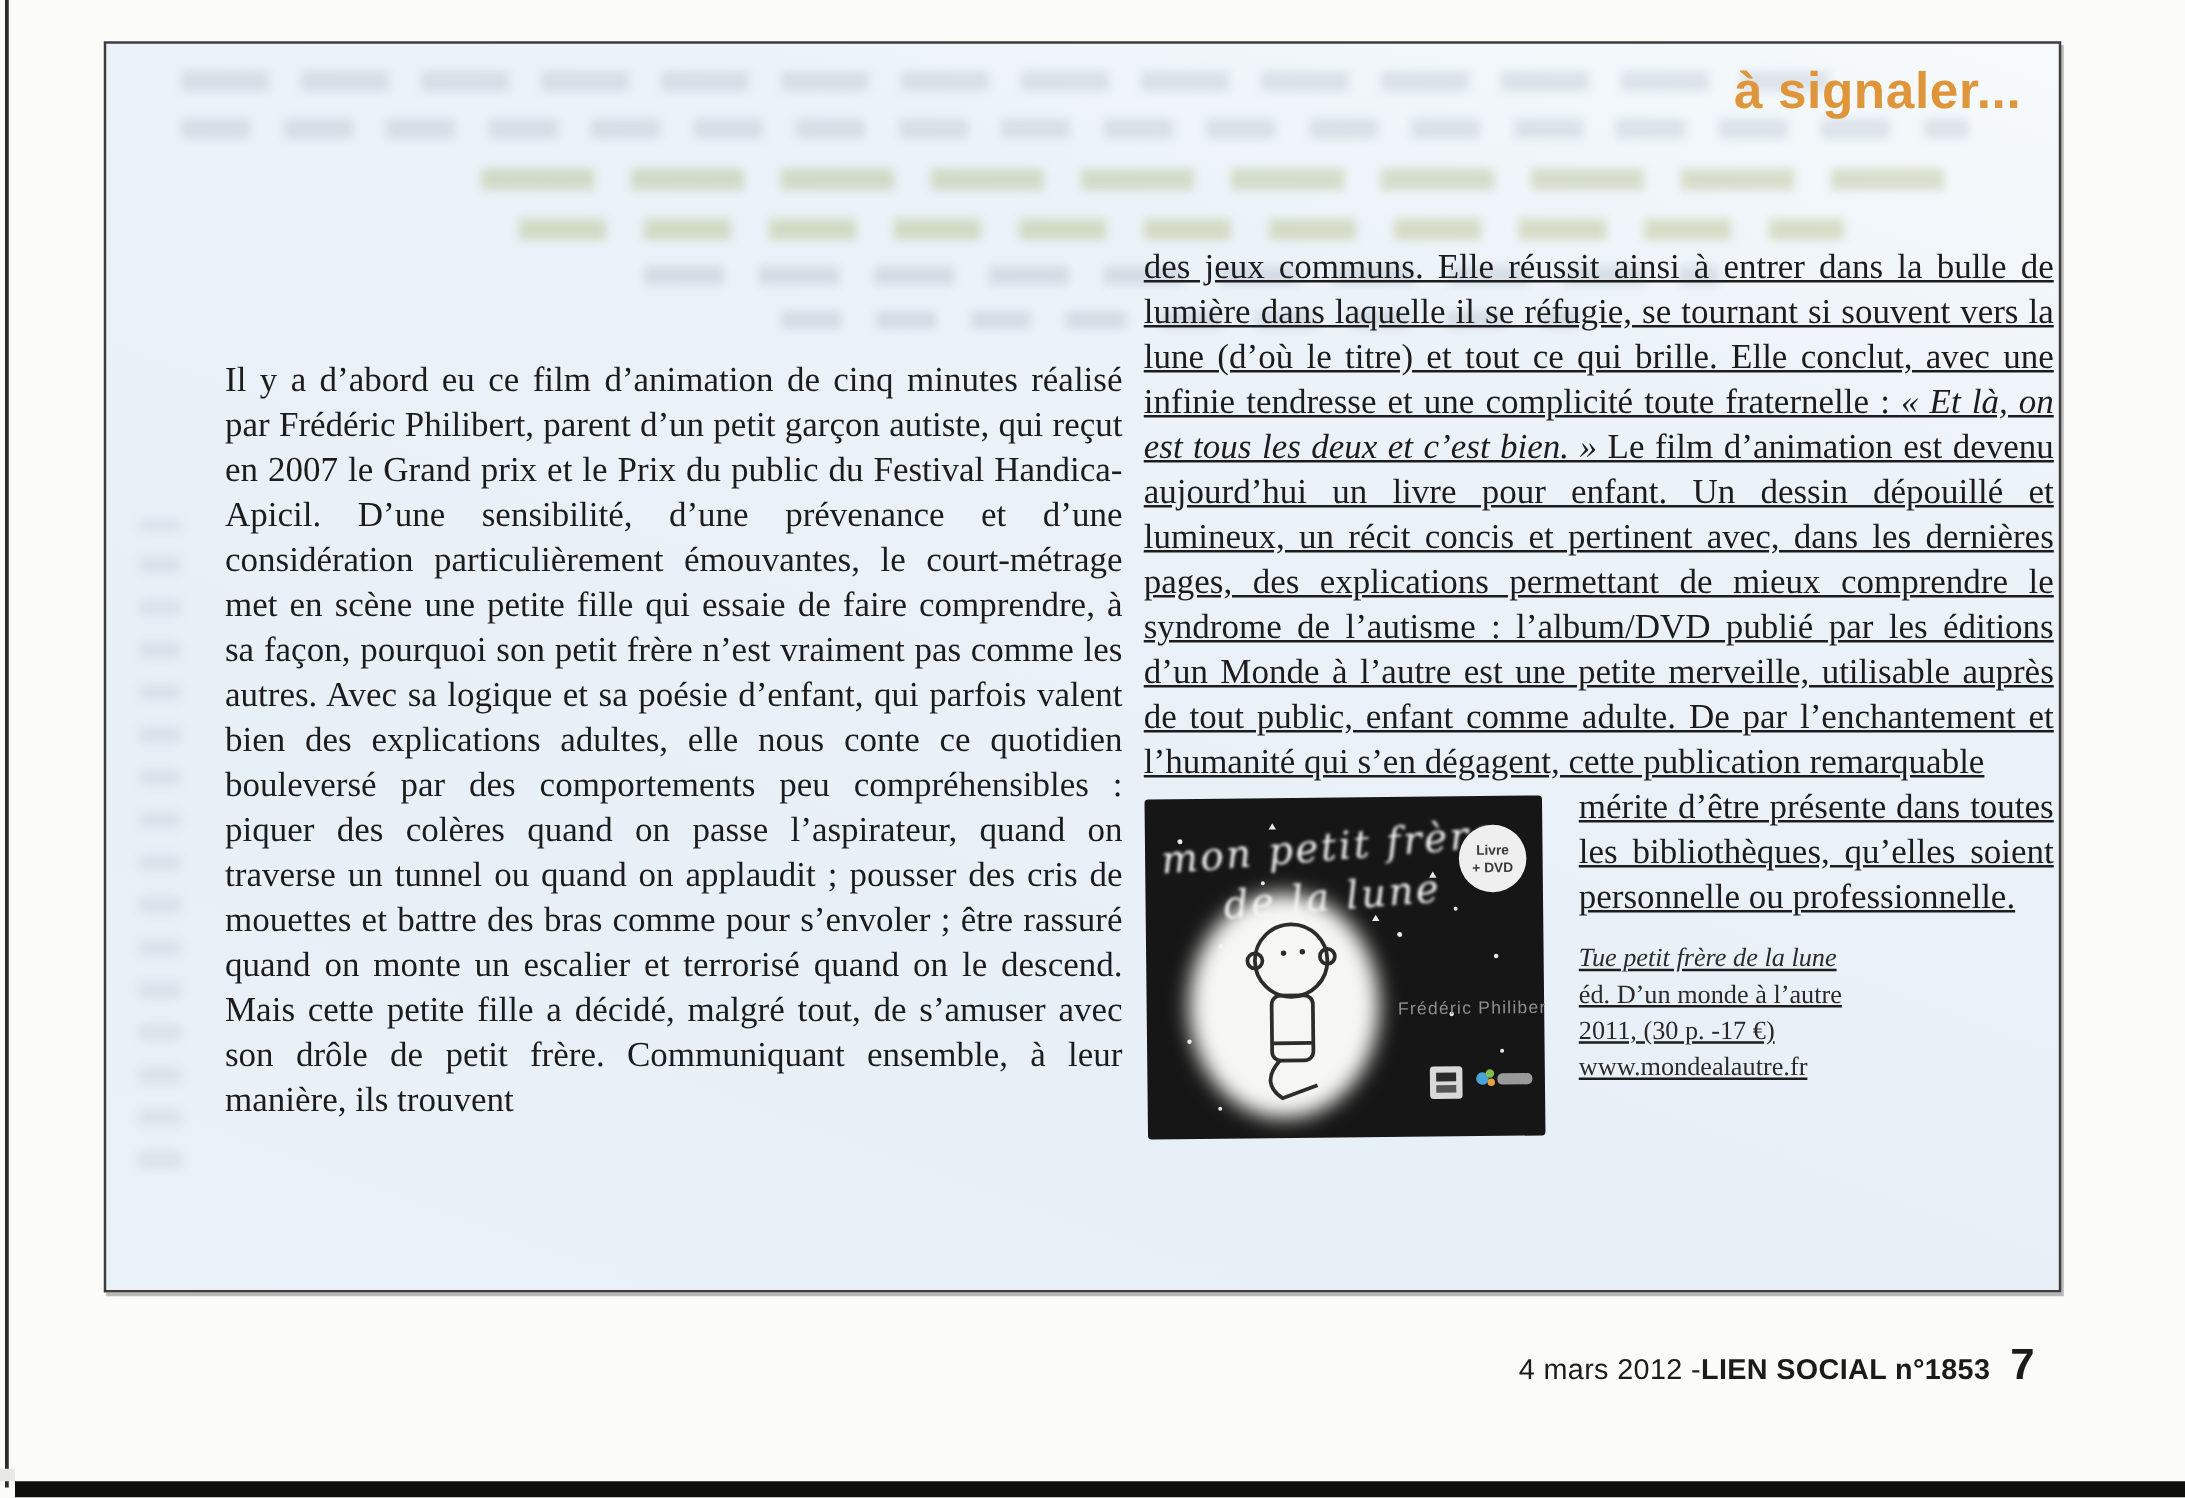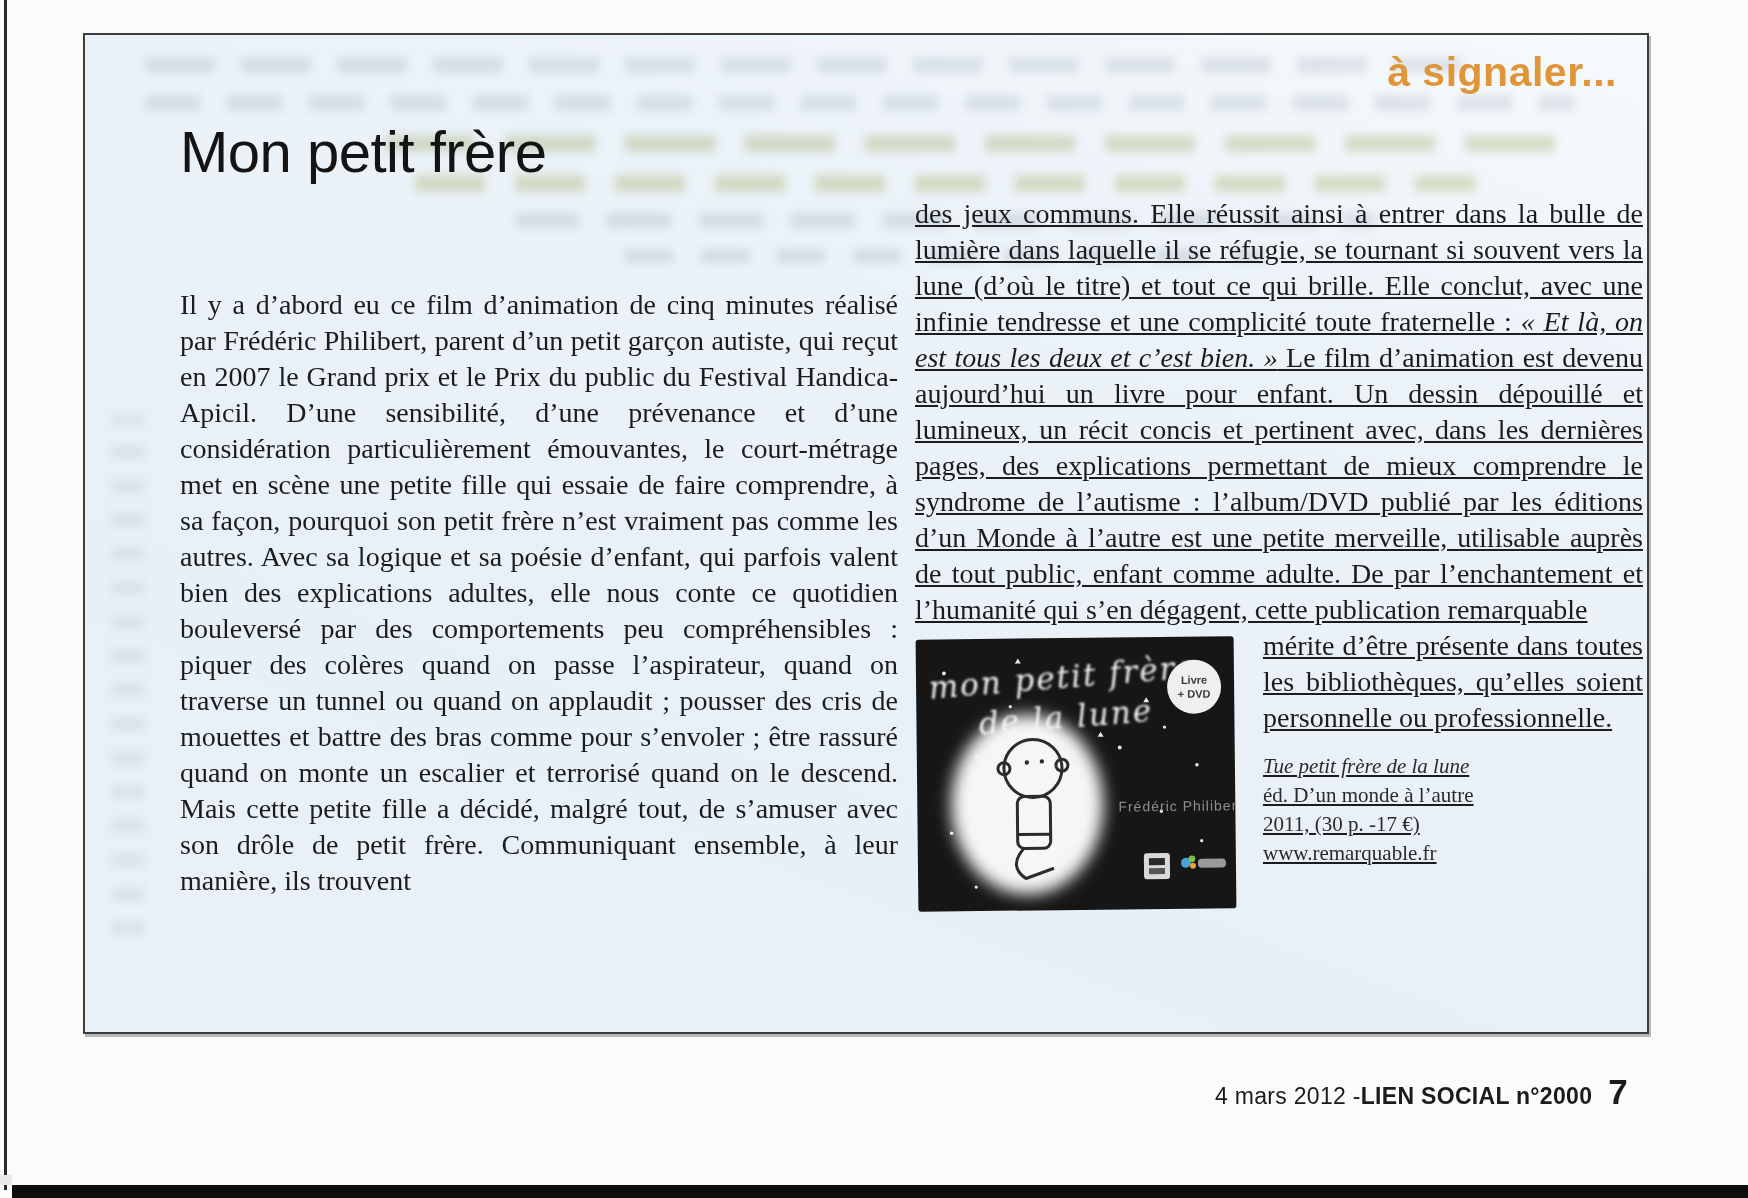--- a/index.html
+++ b/index.html
@@ -95,21 +95,20 @@
   <div class="ghost g2"></div>
   <div class="ghost g3"></div>
   <div class="ghost g4"></div>
   <div class="ghost g5"></div>
   <div class="ghost g6"></div>
   <div class="ghost g7"></div>
 
   <div class="signal">à signaler...</div>
 
   <h1 class="article-title">
-    <span>Mon petit frère</span>
   </h1>
 
   <div class="col-left body-text">
     <p>Il y a d’abord eu ce film d’animation de cinq minutes réalisé par Frédéric Philibert, parent d’un petit garçon autiste, qui reçut en 2007 le Grand prix et le Prix du public du Festival Handica-Apicil. D’une sensibilité, d’une prévenance et d’une considération particulièrement émouvantes, le court-métrage met en scène une petite fille qui essaie de faire comprendre, à sa façon, pourquoi son petit frère n’est vraiment pas comme les autres. Avec sa logique et sa poésie d’enfant, qui parfois valent bien des explications adultes, elle nous conte ce quotidien bouleversé par des comportements peu compréhensibles : piquer des colères quand on passe l’aspirateur, quand on traverse un tunnel ou quand on applaudit ; pousser des cris de mouettes et battre des bras comme pour s’envoler ; être rassuré quand on monte un escalier et terrorisé quand on le descend. Mais cette petite fille a décidé, malgré tout, de s’amuser avec son drôle de petit frère. Communiquant ensemble, à leur manière, ils trouvent</p>
   </div>
 
   <div class="col-right body-text">
     <p class="part1"><span>des jeux communs. Elle réussit ainsi à entrer dans la bulle de lumière dans laquelle il se réfugie, se tournant si souvent vers la lune (d’où le titre) et tout ce qui brille. Elle conclut, avec une infinie tendresse et une complicité toute fraternelle : </span><em class="quote">« Et là, on est tous les deux et c’est bien. »</em><span> Le film d’animation est devenu aujourd’hui un livre pour enfant. Un dessin dépouillé et lumineux, un récit concis et pertinent avec, dans les dernières pages, des explications permettant de mieux comprendre le syndrome de l’autisme : l’album/DVD publié par les éditions d’un Monde à l’autre est une petite merveille, utilisable auprès de tout public, enfant comme adulte. De par l’enchantement et l’humanité qui s’en dégagent, cette publication remarquable</span></p>
 
     <figure class="cover">
@@ -181,23 +180,23 @@
         </g>
       </svg>
     </figure>
 
     <p class="part2">mérite d’être présente dans toutes les bibliothèques, qu’elles soient personnelle ou professionnelle.</p>
 
     <div class="caption">
       <div class="cap-title">Tue petit frère de la lune</div>
       <div>éd. D’un monde à l’autre</div>
       <div>2011, (30 p. -17 €)</div>
-      <div>www.remarquable.fr</div>
+      <div>www.mondealautre.fr</div>
     </div>
   </div>
 
 </div>
 
 <div class="footer">
   <span>4 mars 2012 - </span>
-  <span class="mag">LIEN SOCIAL n°2000</span>
+  <span class="mag">LIEN SOCIAL n°1853</span>
   <span class="pagenum">7</span>
 </div>
 
 </body></html>

